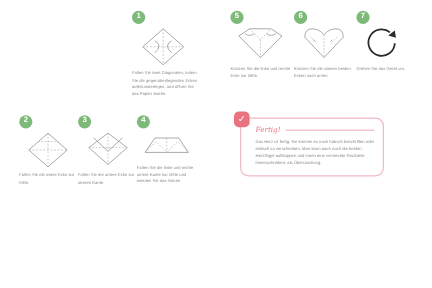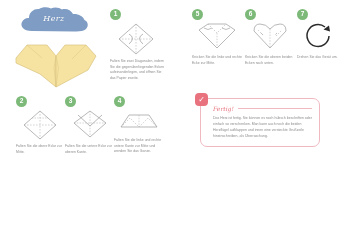--- a/index.html
+++ b/index.html
@@ -66,45 +66,20 @@
     white-space:nowrap;
   }
   .note-rule{flex:1;height:1px;background:#f0b9c2;}
   .note-body{color:#8b8b8b;font-size:3.5px;line-height:1.75;}
 </style>
 </head>
 <body>
 
 <div class="stage">
 
-  <div class="hero">
-    <div class="cloud-wrap">
-      <svg width="72" height="28" viewBox="0 0 72 28">
-        <path d="M14 25 C5 25 2 20 4 16 C5.5 12.5 9 11.5 11 12 C11 6 16 2.5 21 3 C24 1 29 0.5 33 2.5
-                 C36 0.8 41 1 44 3.5 C48 2 53 4 55 8 C60 7.5 65 10 66.5 14 C70 15.5 71 20 68 23
-                 C65.5 25.5 60 25.6 56 25.4 Z" fill="#7e9cc4"></path>
-      </svg>
-      <div class="cloud-title">Herz</div>
-    </div>
-
-    <div class="hero-heart">
-      <svg width="92" height="60" viewBox="0 0 92 60">
-        <g stroke="#d8c27e" stroke-width="0.7" stroke-linejoin="round">
-          <path d="M6 26 L17 13 L37 13 L46 24 L46 55 L30 42 L6 31 Z" fill="#f7e3a1"></path>
-          <path d="M46 24 L55 13 L76 13 L86 24 L78 38 L46 55 Z" fill="#f7e3a1"></path>
-        </g>
-        <g stroke="#dcc888" stroke-width="0.55" fill="none">
-          <path d="M46 24 L44 36 L46 55"></path>
-          <path d="M46 24 L48.5 36 L46 55"></path>
-          <path d="M17 13 L32 26"></path>
-          <path d="M76 13 L62 27"></path>
-        </g>
-      </svg>
-    </div>
-  </div>
 
   <div class="step" style="left:110px;top:9px;width:56px;">
     <div class="badge">1</div>
     <div class="fig">
       <svg width="40" height="34" viewBox="0 0 40 34" style="margin-left:6px;">
         <path d="M20 2 L37 17 L20 32 L3 17 Z" fill="none" stroke="#9a9a9a" stroke-width="0.7"></path>
         <path d="M3 17 L37 17" stroke="#b5b5b5" stroke-width="0.6" stroke-dasharray="1.6 1.4"></path>
         <path d="M20 2 L20 32" stroke="#b5b5b5" stroke-width="0.6" stroke-dasharray="1.6 1.4"></path>
         <path d="M13 12 Q20 16 13 22" fill="none" stroke="#8a8a8a" stroke-width="0.6"></path>
         <path d="M27 12 Q20 16 27 22" fill="none" stroke="#8a8a8a" stroke-width="0.6"></path>

